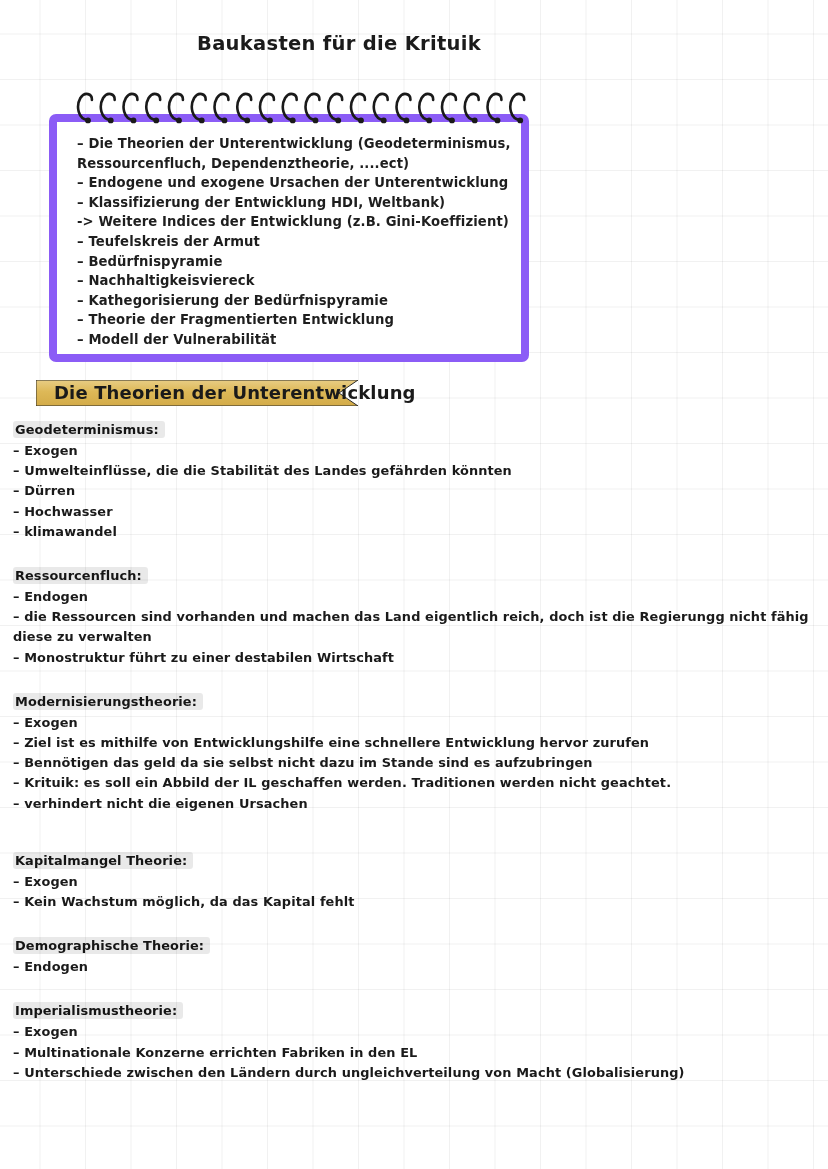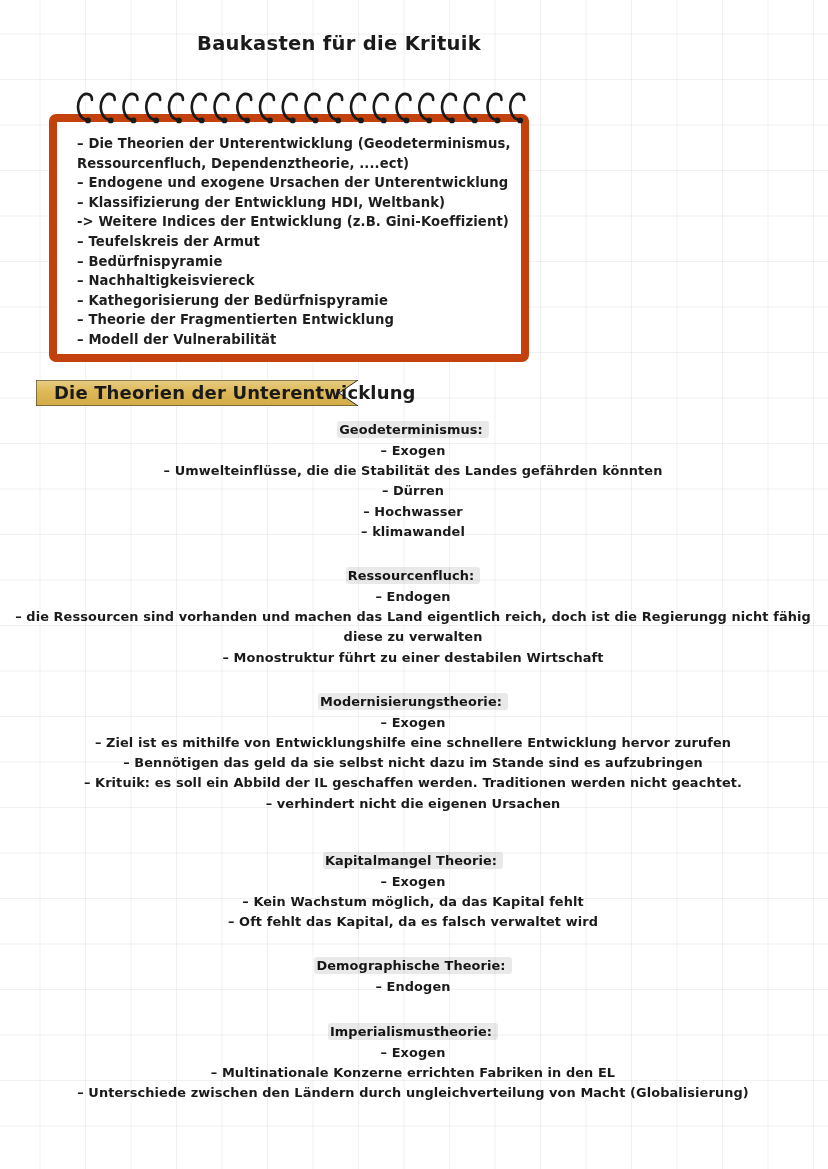--- a/index.html
+++ b/index.html
@@ -35,21 +35,21 @@
   }
 
   
   .notepad {
     position: absolute;
     left: 49px;
     top: 114px;
     width: 480px;
     height: 248px;
     box-sizing: border-box;
-    border: 8px solid #c2410c;
+    border: 8px solid #8b5cf6;
     border-radius: 7px;
     background: #ffffff;
   }
   .notepad-inner {
     padding: 12px 0 0 20px;
   }
   .notepad-line {
     font-size: 13.2px;
     font-weight: bold;
     color: #1e1e1e;
@@ -89,21 +89,21 @@
     white-space: nowrap;
   }
 
   
   .content {
     position: absolute;
     left: 13px;
     top: 419px;
     width: 800px;
   }
-  .section { margin-bottom: 14px; text-align: center; }
+  .section { margin-bottom: 14px; }
   .section-heading {
     display: inline-block;
     font-size: 12.9px;
     font-weight: bold;
     color: #151515;
     background: rgba(0,0,0,0.085);
     border-radius: 3px;
     padding: 1px 6px 1px 2px;
     margin-bottom: 3px;
     letter-spacing: 0.1px;
@@ -233,16 +233,16 @@
     </defs>
     <path d="M0,0 L322,0 L303,13 L322,26 L0,26 Z" fill="url(#ribgrad)" stroke="#2a2a2a" stroke-width="1"></path>
   </svg>
   <div class="ribbon-label">Die Theorien der Unterentwicklung</div>
 </div>
 
 <div class="content">
     <div class="section sec-gap-lg"><div class="section-heading">Geodeterminismus:</div><div class="bullet">– Exogen</div><div class="bullet">– Umwelteinflüsse, die die Stabilität des Landes gefährden könnten</div><div class="bullet">– Dürren</div><div class="bullet">– Hochwasser</div><div class="bullet">– klimawandel</div></div>
     <div class="section sec-gap-lg"><div class="section-heading">Ressourcenfluch:</div><div class="bullet">– Endogen</div><div class="bullet">– die Ressourcen sind vorhanden und machen das Land eigentlich reich, doch ist die Regierungg nicht fähig diese zu verwalten</div><div class="bullet">– Monostruktur führt zu einer destabilen Wirtschaft</div></div>
     <div class="section sec-gap-md"><div class="section-heading">Modernisierungstheorie:</div><div class="bullet">– Exogen</div><div class="bullet">– Ziel ist es mithilfe von Entwicklungshilfe eine schnellere Entwicklung hervor zurufen</div><div class="bullet">– Bennötigen das geld da sie selbst nicht dazu im Stande sind es aufzubringen</div><div class="bullet">– Krituik: es soll ein Abbild der IL geschaffen werden. Traditionen werden nicht geachtet.</div><div class="bullet">– verhindert nicht die eigenen Ursachen</div></div>
-    <div class="section sec-gap-lg"><div class="section-heading">Kapitalmangel Theorie:</div><div class="bullet">– Exogen</div><div class="bullet">– Kein Wachstum möglich, da das Kapital fehlt</div><div class="bullet">– Oft fehlt das Kapital, da es falsch verwaltet wird</div></div>
+    <div class="section sec-gap-lg"><div class="section-heading">Kapitalmangel Theorie:</div><div class="bullet">– Exogen</div><div class="bullet">– Kein Wachstum möglich, da das Kapital fehlt</div></div>
     <div class="section sec-gap-lg"><div class="section-heading">Demographische Theorie:</div><div class="bullet">– Endogen</div></div>
     <div class="section sec-gap-lg"><div class="section-heading">Imperialismustheorie:</div><div class="bullet">– Exogen</div><div class="bullet">– Multinationale Konzerne errichten Fabriken in den EL</div><div class="bullet">– Unterschiede zwischen den Ländern durch ungleichverteilung von Macht (Globalisierung)</div></div>
   </div>
 
 </body></html>

